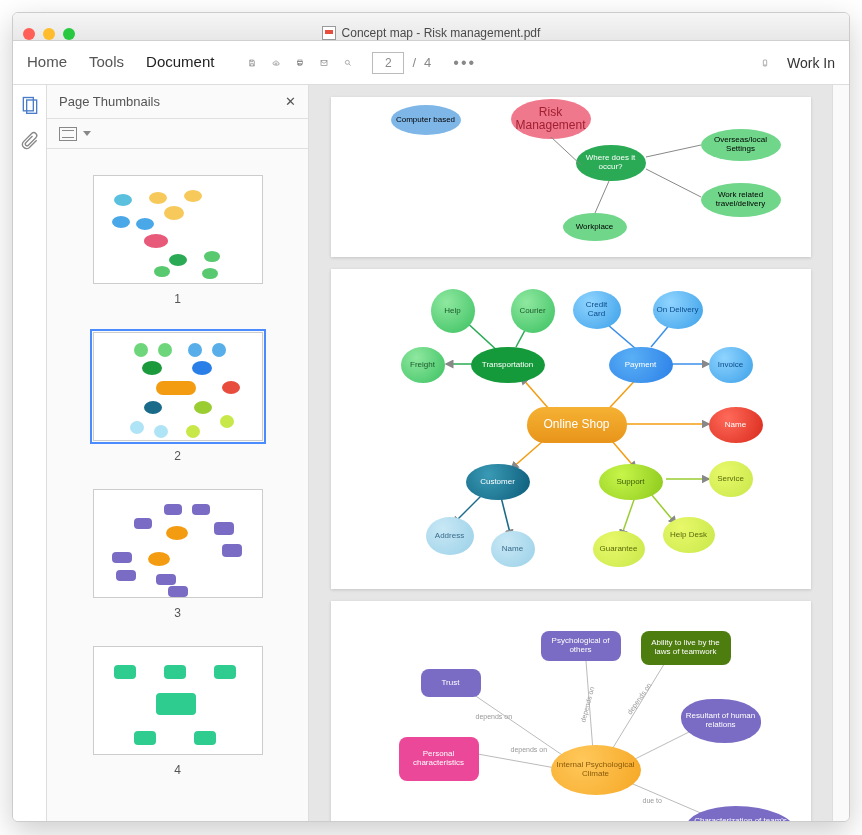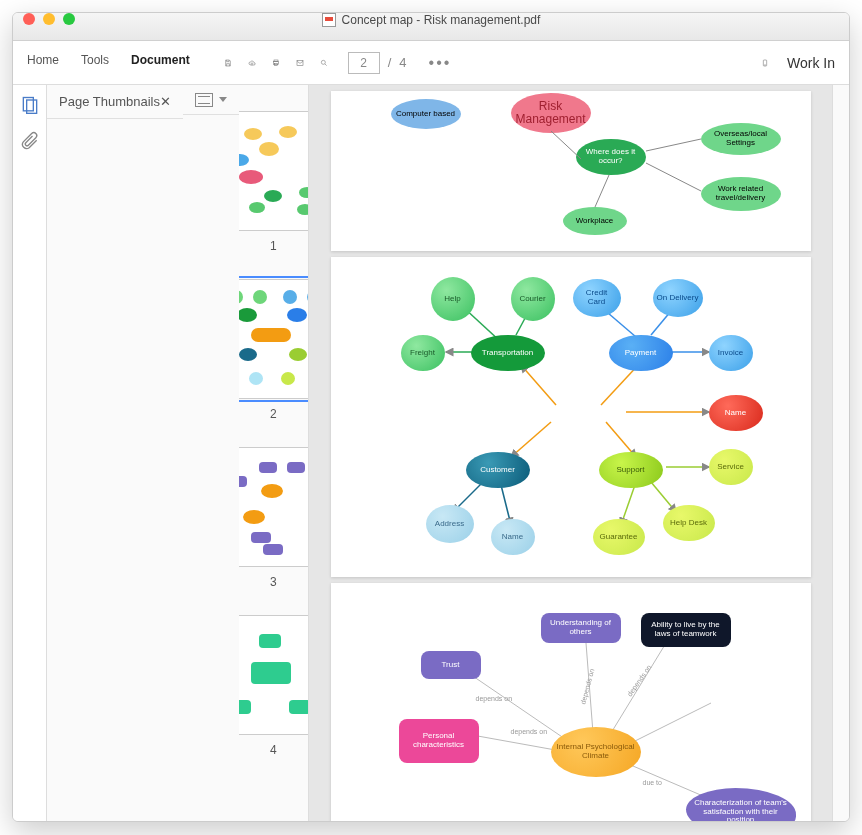--- a/index.html
+++ b/index.html
@@ -1,59 +1,59 @@
 <!DOCTYPE html>
 <html><head>
 <meta charset="utf-8">
 <style>
 *{margin:0;padding:0;box-sizing:border-box;font-family:-apple-system,BlinkMacSystemFont,"Segoe UI",sans-serif}
 body{background:#fff;width:862px;height:835px;overflow:hidden}
 .window{width:838px;height:810px;margin:12px;background:#fff;border:1px solid #ccc;border-radius:6px;box-shadow:0 10px 30px rgba(0,0,0,.2);overflow:hidden;display:flex;flex-direction:column}
-.titlebar{height:28px;background:linear-gradient(#f5f5f5,#e8e8e8);border-bottom:1px solid #d0d0d0;display:flex;align-items:flex-start;position:relative}
+.titlebar{height:28px;background:linear-gradient(#f5f5f5,#e8e8e8);border-bottom:1px solid #d0d0d0;display:flex;align-items:flex-end;position:relative}
 .traffic{display:flex;gap:8px;padding-left:10px}
 .dot{width:12px;height:12px;border-radius:50%}
 .r{background:#ff5f57}.y{background:#ffbd2e}.g{background:#28c940}
 .title{position:absolute;left:0;right:0;text-align:center;font-size:12px;color:#4a4a4a;display:flex;align-items:center;justify-content:center;gap:6px;pointer-events:none}
 .pdf-ico{width:14px;height:14px;background:#fff;border:1px solid #999;position:relative;display:inline-block}
 .pdf-ico::after{content:'';position:absolute;top:3px;left:2px;width:8px;height:4px;background:#e74c3c}
 .toolbar{height:44px;background:#fff;border-bottom:1px solid #ddd;display:flex;align-items:center;padding:0 14px;gap:4px}
 .tabs{display:flex;gap:22px;margin-right:24px}
-.tab{font-size:12px;color:#555;padding:20px 0;cursor:pointer}
-.tab.active{border-bottom:5px solid #737373;font-weight:700;color:#222}
+.tab{font-size:15px;color:#555;padding:20px 0;cursor:pointer}
+.tab.active{border-bottom:3px solid #737373;font-weight:400;color:#222}
 .ticon{width:20px;height:20px;color:#6a6a6a;display:flex;align-items:center;justify-content:center;cursor:pointer;padding:6px}
 .ticon svg{width:20px;height:20px;stroke:#6a6a6a;fill:none;stroke-width:1.6}
 .pagebox{display:flex;align-items:center;gap:8px;margin:0 10px}
 .pagebox input{width:32px;height:22px;border:1px solid #bbb;text-align:center;font-size:12px;color:#888}
 .pagebox span{font-size:13px;color:#888}
 .more{letter-spacing:2px;color:#888;font-size:16px;cursor:pointer;padding:0 8px}
 .spacer{flex:1}
 .signin{font-size:14px;color:#333;cursor:pointer;margin-left:8px}
 .body{flex:1;display:flex;overflow:hidden}
 .rail{width:34px;background:#fff;border-right:1px solid #ddd;display:flex;flex-direction:column;align-items:center;padding-top:10px;gap:16px}
 .rail .ic{width:20px;height:20px;cursor:pointer}
 .rail .ic svg{width:20px;height:20px;stroke:#4a7cc8;fill:none;stroke-width:1.6}
 .rail .ic.att svg{stroke:#888}
-.panel{width:262px;background:#fafafa;border-right:1px solid #ddd;display:flex;flex-direction:row}
+.panel{width:262px;background:#fafafa;border-right:1px solid #ddd;display:flex;flex-direction:column}
 .panel-hd{height:34px;display:flex;align-items:center;justify-content:space-between;padding:0 12px;border-bottom:1px solid #e0e0e0}
 .panel-hd span{font-size:13px;color:#555}
 .close{font-size:16px;color:#888;cursor:pointer}
 .panel-sub{height:30px;display:flex;align-items:center;padding:0 12px;border-bottom:1px solid #e0e0e0;gap:6px}
 .listico{width:18px;height:14px;border:1px solid #888;position:relative}
 .listico::after{content:'';position:absolute;inset:2px;border-top:1px solid #888;border-bottom:1px solid #888}
 .tri{width:0;height:0;border-left:4px solid transparent;border-right:4px solid transparent;border-top:5px solid #888}
 .thumbs{flex:1;overflow-y:auto;padding:26px 12px;display:flex;flex-direction:column;align-items:center;gap:8px}
 .thumbs::-webkit-scrollbar{width:10px}
 .thumbs::-webkit-scrollbar-thumb{background:#c8c8c8;border-radius:5px}
 .thumb{width:170px;height:120px;background:#fff;border:1px solid #ccc;position:relative;overflow:hidden;cursor:pointer}
 .thumb.sel{outline:2px solid #4a8cff;outline-offset:1px}
 .tnum{font-size:12px;color:#555;margin-bottom:18px}
 .main{flex:1;background:#e6e6e6;overflow-y:auto;position:relative;border-right:1px solid #ddd}
 .main::-webkit-scrollbar{width:14px}
 .main::-webkit-scrollbar-thumb{background:#b5b5b5;border-radius:7px;border:3px solid #e6e6e6}
-.page{background:#fff;margin:6px auto;width:480px;box-shadow:0 1px 3px rgba(0,0,0,.15);position:relative;overflow:hidden}
+.page{background:#fff;margin:12px auto;width:480px;box-shadow:0 1px 3px rgba(0,0,0,.15);position:relative;overflow:hidden}
 .p1{height:160px}.p2{height:320px}.p3{height:250px}
 .bubble{position:absolute;border-radius:50%;display:flex;align-items:center;justify-content:center;font-size:8px;text-align:center;line-height:1.1;padding:4px}
 .pill{border-radius:18px}
 .rect{border-radius:8px}
 .rightrail{width:16px;background:#fafafa}
 
 .tb{position:absolute;border-radius:50%}
 .tr{border-radius:4px}
 </style>
 </head>
@@ -254,20 +254,21 @@
           </g>
         </svg>
         <div class="bubble" style="background:radial-gradient(circle at 35% 30%,#8fe8a0,#3ac060);width:44px;height:44px;top:20px;left:100px;color:#1a5a2a">Help</div>
         <div class="bubble" style="background:radial-gradient(circle at 35% 30%,#8fe8a0,#3ac060);width:44px;height:44px;top:20px;left:180px;color:#1a5a2a">Courier</div>
         <div class="bubble" style="background:radial-gradient(circle at 35% 30%,#8fd4ff,#3a9fe8);width:48px;height:38px;top:22px;left:242px;color:#0a4a8a">Credit Card</div>
         <div class="bubble" style="background:radial-gradient(circle at 35% 30%,#8fd4ff,#3a9fe8);width:50px;height:38px;top:22px;left:322px;color:#0a4a8a">On Delivery</div>
         <div class="bubble" style="background:radial-gradient(circle at 35% 30%,#8fe8a0,#3ac060);width:44px;height:36px;top:78px;left:70px;color:#1a5a2a">Freight</div>
         <div class="bubble" style="background:#149a3a;width:74px;height:36px;top:78px;left:140px;color:#fff">Transportation</div>
         <div class="bubble" style="background:radial-gradient(circle at 35% 30%,#5ab0f5,#2a7ee8);width:64px;height:36px;top:78px;left:278px;color:#fff">Payment</div>
         <div class="bubble" style="background:radial-gradient(circle at 35% 30%,#8fd4ff,#3a9fe8);width:44px;height:36px;top:78px;left:378px;color:#0a4a8a">Invoice</div>
+        <div class="bubble pill" style="background:linear-gradient(#f5b133,#e8951a);width:100px;height:36px;top:138px;left:196px;color:#fff;font-size:12px;font-weight:500">Online Shop</div>
         <div class="bubble" style="background:radial-gradient(circle at 35% 30%,#ff6a5a,#d8281a);width:54px;height:36px;top:138px;left:378px;color:#fff">Name</div>
         <div class="bubble" style="background:radial-gradient(circle at 35% 30%,#3a9ab5,#0a5a78);width:64px;height:36px;top:195px;left:135px;color:#fff">Customer</div>
         <div class="bubble" style="background:radial-gradient(circle at 35% 30%,#c8f54a,#8ac81a);width:64px;height:36px;top:195px;left:268px;color:#3a5a0a">Support</div>
         <div class="bubble" style="background:radial-gradient(circle at 35% 30%,#e8f86a,#c8e84a);width:44px;height:36px;top:192px;left:378px;color:#5a6a0a">Service</div>
         <div class="bubble" style="background:radial-gradient(circle at 35% 30%,#c8e8f5,#9ad0e8);width:48px;height:38px;top:248px;left:95px;color:#3a6a8a">Address</div>
         <div class="bubble" style="background:radial-gradient(circle at 35% 30%,#c8e8f5,#9ad0e8);width:44px;height:36px;top:262px;left:160px;color:#3a6a8a">Name</div>
         <div class="bubble" style="background:radial-gradient(circle at 35% 30%,#e8f86a,#c8e84a);width:52px;height:36px;top:262px;left:262px;color:#5a6a0a">Guarantee</div>
         <div class="bubble" style="background:radial-gradient(circle at 35% 30%,#e8f86a,#c8e84a);width:52px;height:36px;top:248px;left:332px;color:#5a6a0a">Help Desk</div>
       </div>
 
@@ -275,23 +276,24 @@
         <svg style="position:absolute;inset:0;width:100%;height:100%;pointer-events:none">
             <g stroke="#bbb" stroke-width="1" fill="none">
               <line x1="240" y1="160" x2="130" y2="85"></line>
               <line x1="262" y1="150" x2="255" y2="60"></line>
               <line x1="280" y1="150" x2="335" y2="60"></line>
               <line x1="300" y1="160" x2="380" y2="120"></line>
               <line x1="230" y1="168" x2="130" y2="150"></line>
               <line x1="295" y1="180" x2="400" y2="225"></line>
             </g>
           </svg>
-        <div class="bubble rect" style="background:#7a6bc4;width:80px;height:30px;top:30px;left:210px;color:#fff">Understanding of others</div>
-        <div class="bubble rect" style="background:#0f172a;width:90px;height:34px;top:30px;left:310px;color:#fff">Ability to live by the laws of teamwork</div>
+        <div class="bubble rect" style="background:#7a6bc4;width:80px;height:30px;top:30px;left:210px;color:#fff">Psychological of others</div>
+        <div class="bubble rect" style="background:#4d7c0f;width:90px;height:34px;top:30px;left:310px;color:#fff">Ability to live by the laws of teamwork</div>
         <div class="bubble rect" style="background:#7a6bc4;width:60px;height:28px;top:68px;left:90px;color:#fff">Trust</div>
+        <div class="bubble" style="background:#7a6bc4;width:80px;height:44px;top:98px;left:350px;color:#fff;border-radius:40% 50% 45% 55%">Resultant of human relations</div>
         <div class="bubble rect" style="background:#ec4899;width:80px;height:44px;top:136px;left:68px;color:#fff">Personal characteristics</div>
         <div class="bubble" style="background:#7a6bc4;width:110px;height:48px;top:205px;left:355px;color:#fff;border-radius:45% 55% 40% 55%">Characterization of team's satisfaction with their position</div>
         <div class="bubble" style="background:radial-gradient(circle at 35% 30%,#ffc85a,#f5a623);width:90px;height:50px;top:144px;left:220px;color:#8a5a0a">Internal Psychological Climate</div>
         <div style="position:absolute;font-size:7px;color:#999;top:112px;left:145px">depends on</div>
         <div style="position:absolute;font-size:7px;color:#999;top:100px;left:238px;transform:rotate(-75deg)">depends on</div>
         <div style="position:absolute;font-size:7px;color:#999;top:94px;left:290px;transform:rotate(-55deg)">depends on</div>
         <div style="position:absolute;font-size:7px;color:#999;top:145px;left:180px">depends on</div>
         <div style="position:absolute;font-size:7px;color:#999;top:196px;left:312px">due to</div>
       </div>
 

